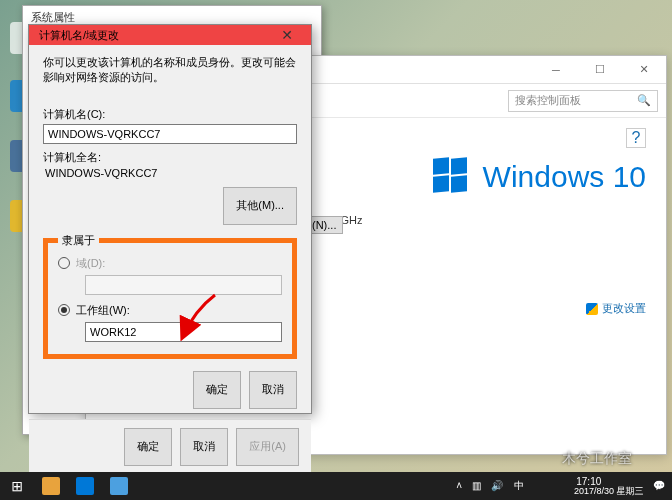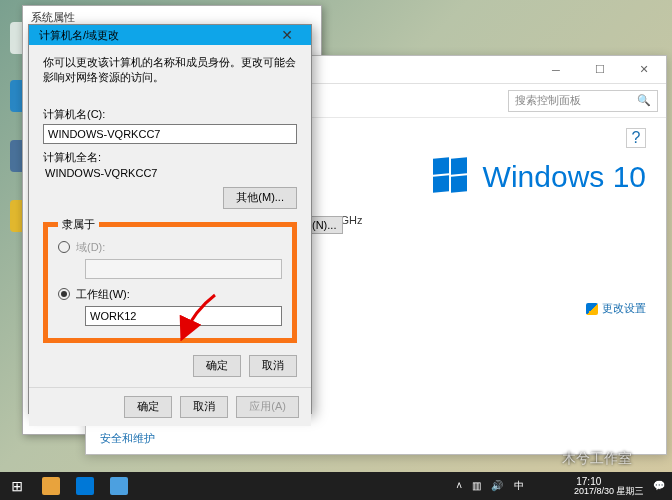--- a/index.html
+++ b/index.html
@@ -50,29 +50,29 @@
   .win-system .shield-ico { width: 12px; height: 12px; background: linear-gradient(135deg,#0078d7 50%,#ffb900 50%); border-radius: 2px; }
   .win-system .footer-left { position: absolute; left: 14px; bottom: 8px; }
 
   
   .dlg {
     position: absolute; left: 28px; top: 24px; width: 284px; height: 390px;
     background: #f0f0f0; border: 1px solid #888; box-shadow: 3px 3px 12px rgba(0,0,0,0.35);
     font-size: 11px; color: #000;
     display: flex; flex-direction: column;
   }
-  .dlg .titlebar { display: flex; align-items: center; height: 26px; background: #0ea5e9; padding: 0 6px 0 10px; }
+  .dlg .titlebar { display: flex; align-items: center; height: 26px; background: #ef4444; padding: 0 6px 0 10px; }
   .dlg .titlebar .t { flex: 1; font-size: 11px; }
   .dlg .titlebar .x { width: 36px; height: 20px; display: flex; align-items: center; justify-content: center; font-size: 14px; color: #333; }
   .dlg .inner { flex: 1; padding: 10px 14px; }
   .dlg .desc { font-size: 11px; line-height: 1.4; margin-bottom: 21px; }
   .dlg .label { margin: 6px 0 2px; }
   .dlg .textbox { width: 100%; height: 20px; border: 1px solid #7a7a7a; background: #fff; padding: 2px 4px; font-size: 11px; }
   .dlg .ro { margin: 2px 0 8px; padding-left: 2px; }
-  .dlg .btn { height: 22px; padding: 0 12px; background: #e1e1e1; border: 1px solid #adadad; font-size: 11px; display: inline-flex; align-items: center; }
+  .dlg .btn { height: 38px; padding: 0 12px; background: #e1e1e1; border: 1px solid #adadad; font-size: 11px; display: inline-flex; align-items: center; }
   .dlg .other-row { display: flex; justify-content: flex-end; margin: 4px 0 8px; }
   .dlg fieldset { border: 5px solid #f97316; padding: 8px 10px 12px; margin: 2px 0 0; }
   .dlg fieldset legend { padding: 0 4px; }
   .dlg .radio-row { display: flex; align-items: center; gap: 6px; margin-bottom: 4px; }
   .dlg .radio { width: 12px; height: 12px; border: 1px solid #555; border-radius: 50%; display: inline-flex; align-items: center; justify-content: center; }
   .dlg .radio.checked::after { content: ""; width: 6px; height: 6px; background: #333; border-radius: 50%; }
   .dlg .ind { margin-left: 27px; border-radius: 10px; }
   .dlg .greyed { color: #9a9a9a; }
   .dlg .greyed .textbox { color: #9a9a9a; background: #f5f5f5; border-color: #bcbcbc; }
   .dlg .dlg-buttons { display: flex; justify-content: flex-end; gap: 8px; padding: 8px 12px; border-top: 1px solid #d8d8d8; background: #f0f0f0; }

